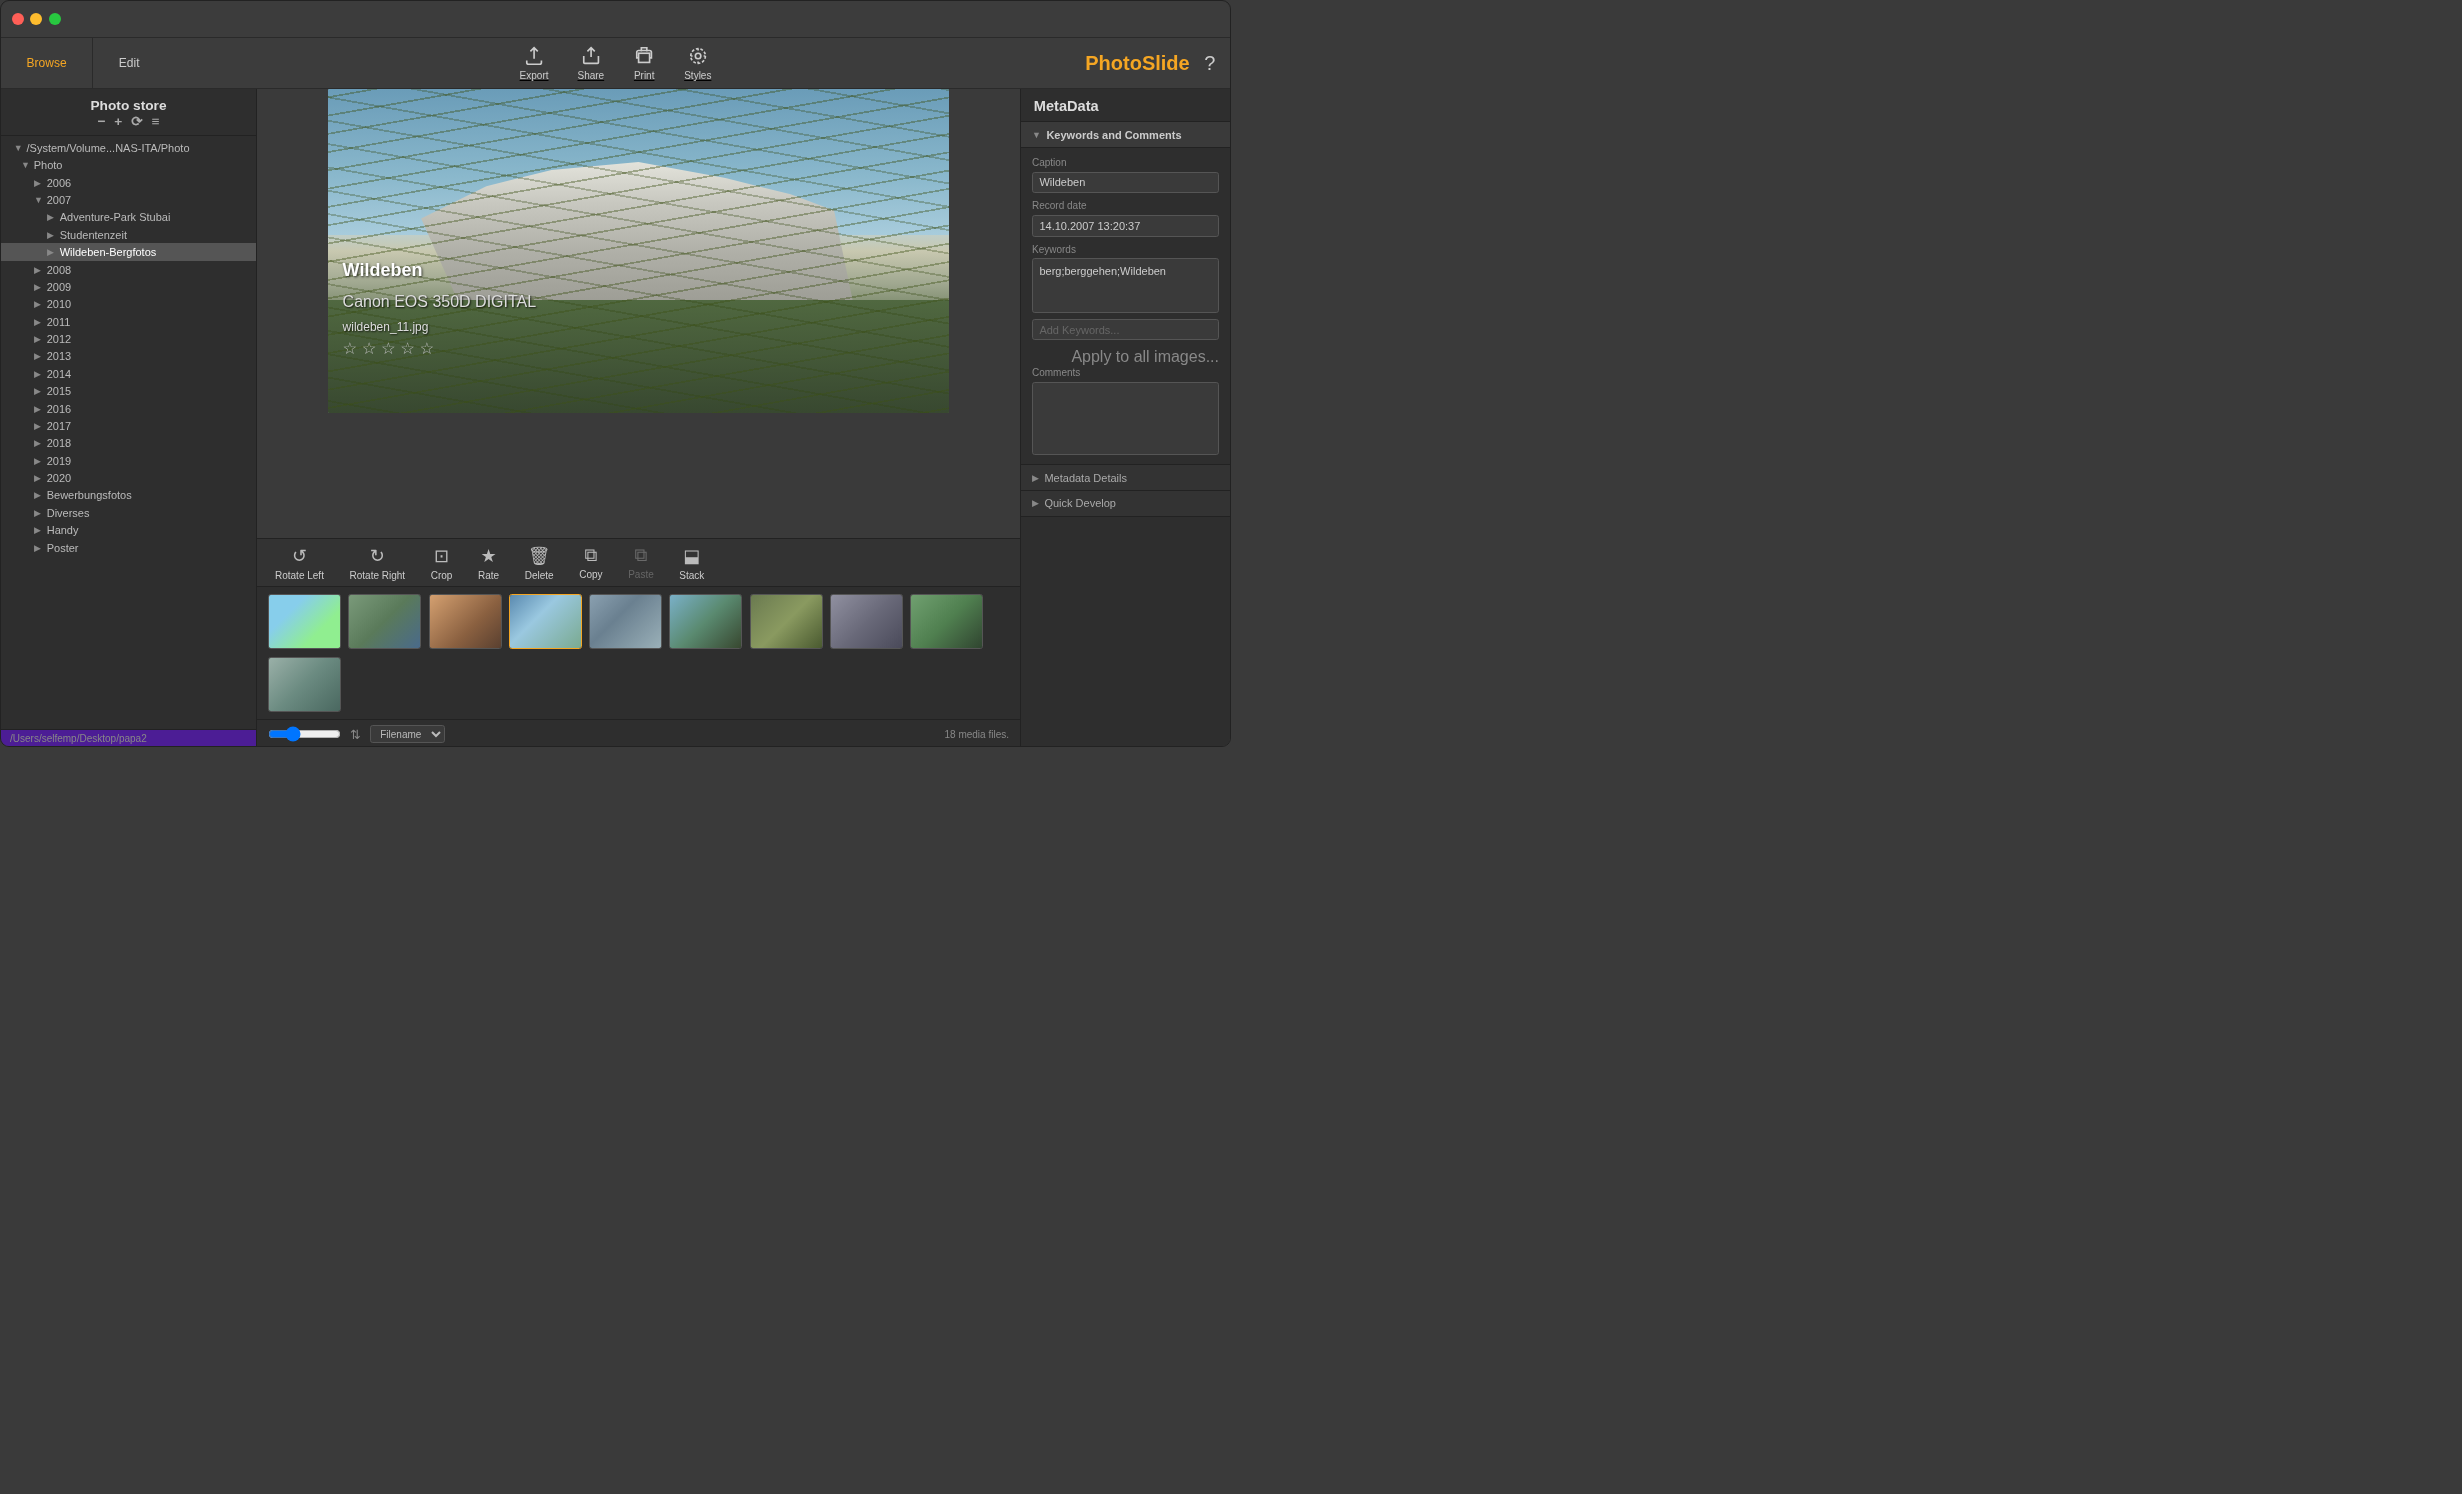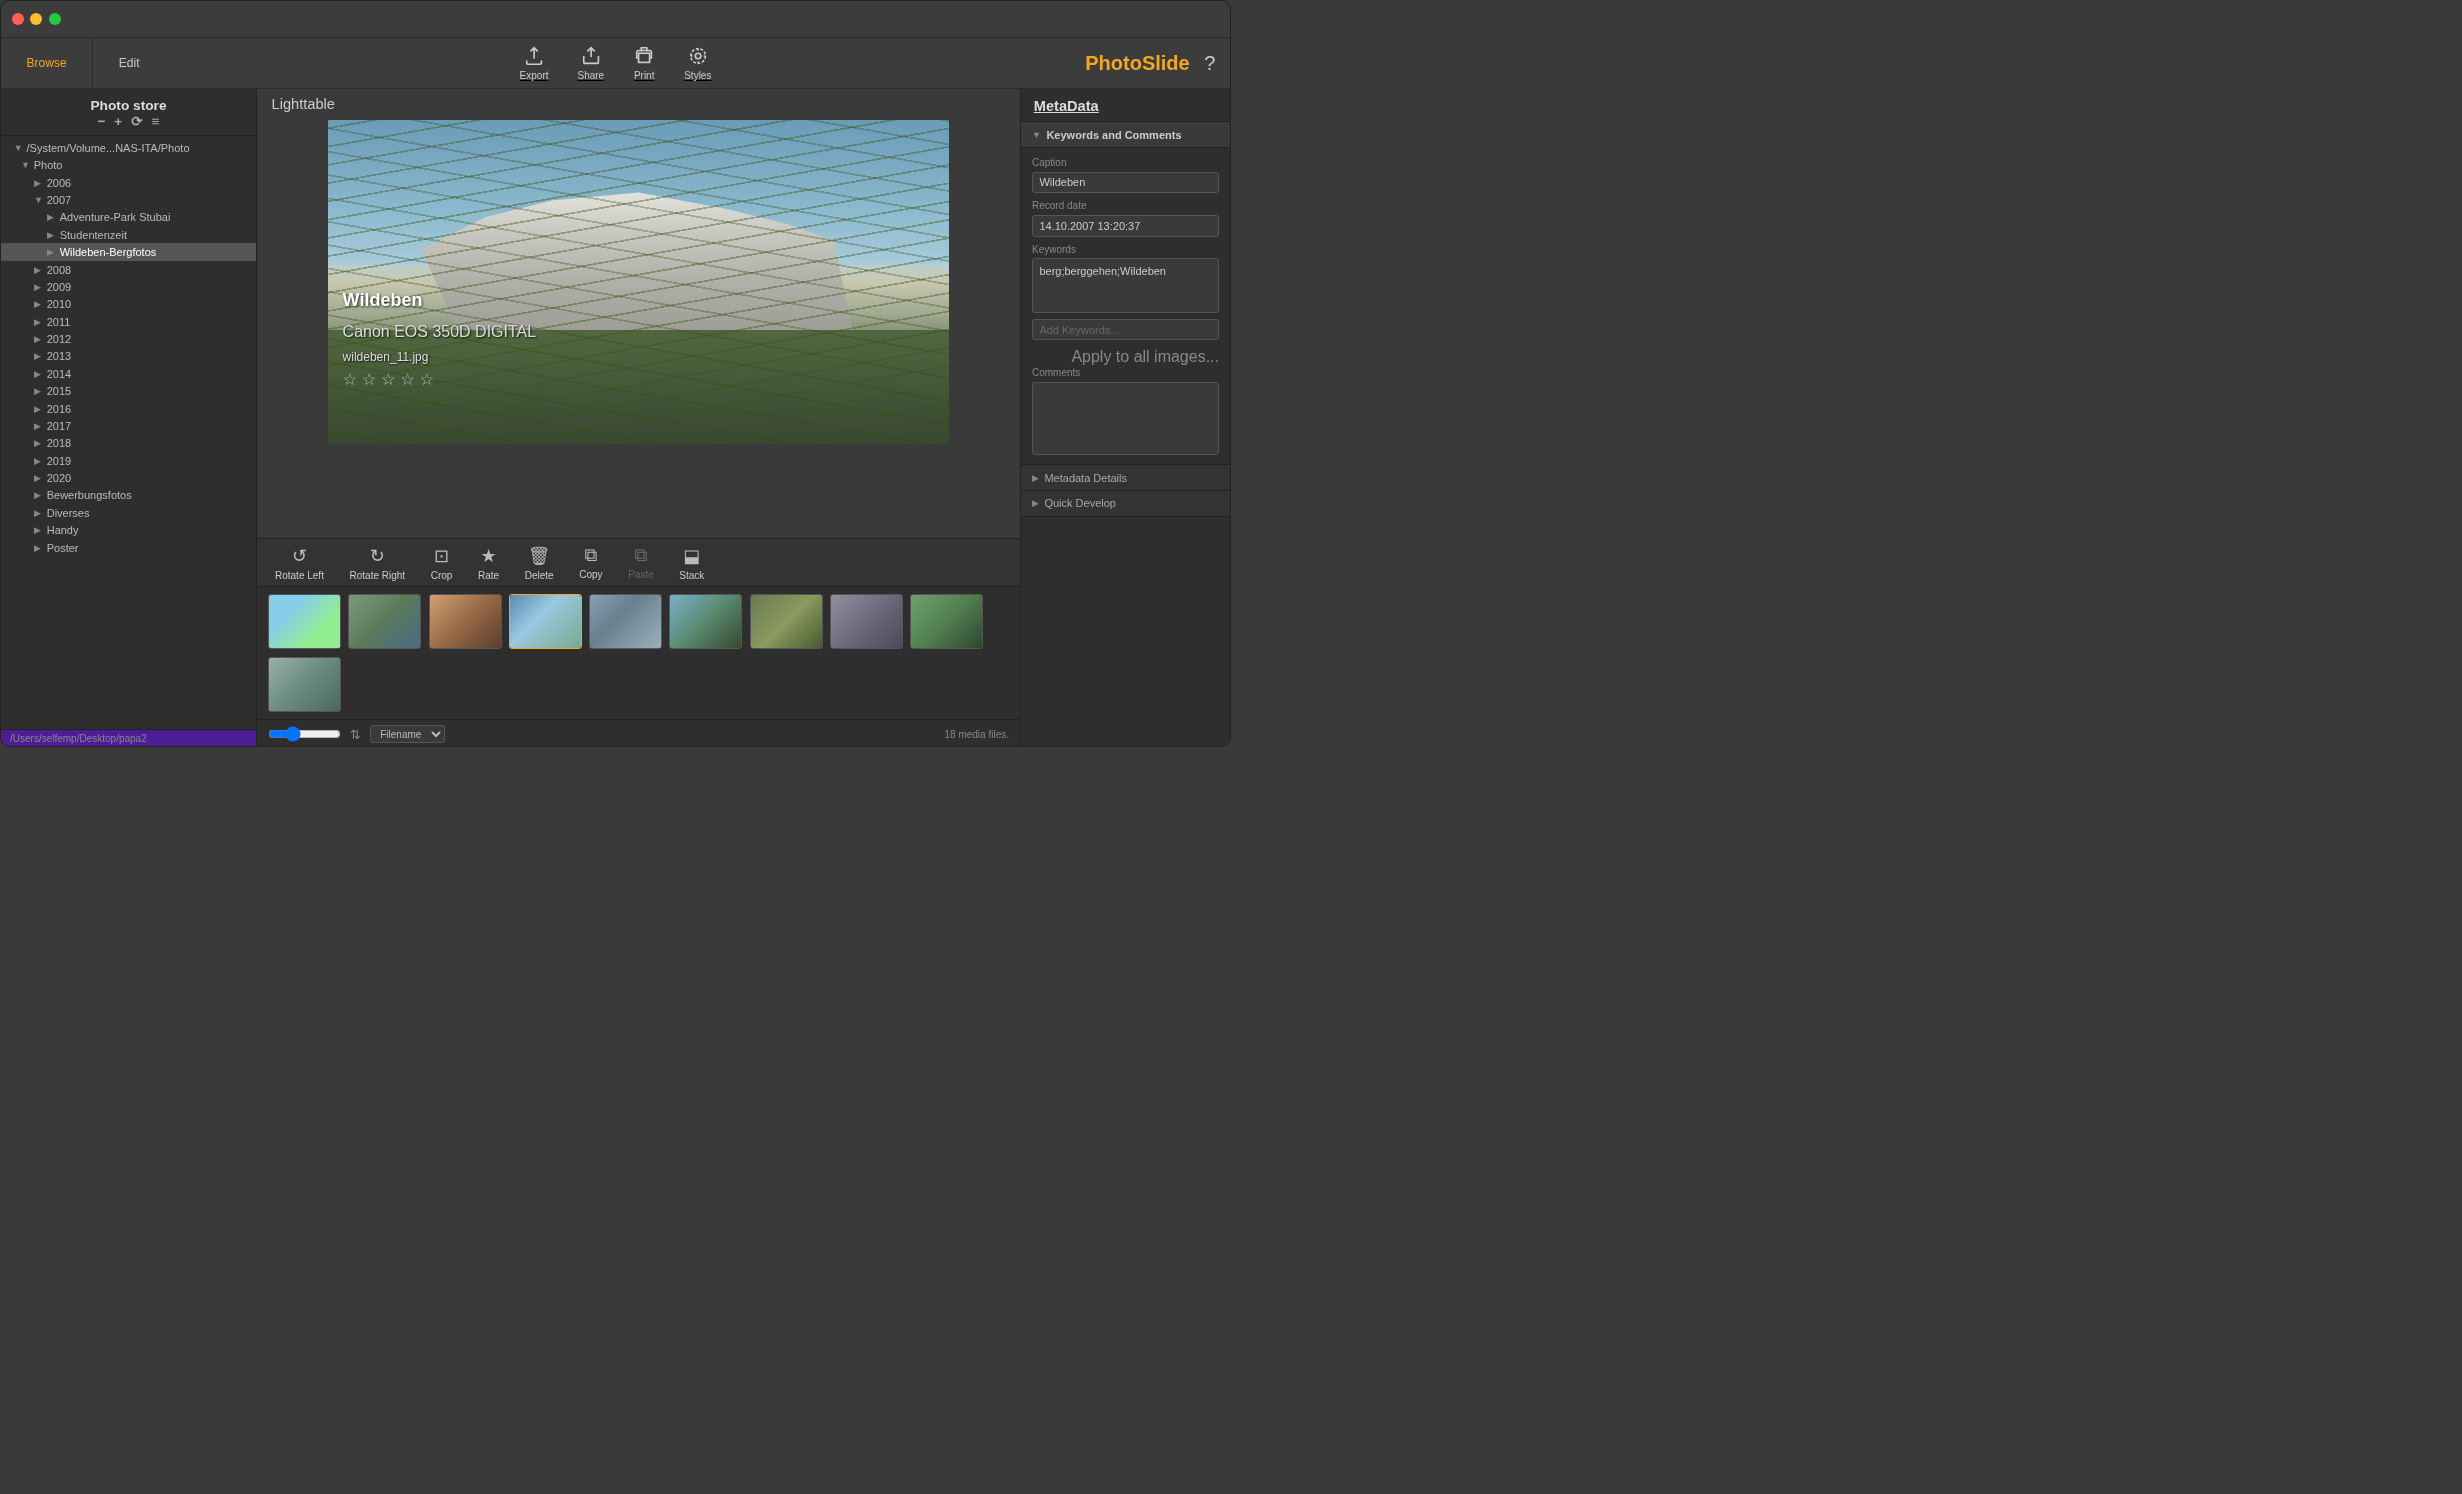--- a/index.html
+++ b/index.html
@@ -320,21 +320,20 @@
       display: flex;
       flex-direction: column;
       overflow-y: auto;
     }
     .panel-title {
       padding: 9px 12.8px 7.3px;
       font-size: 14.6px;
       font-weight: 600;
       color: #ddd;
       border-bottom: 0.9px solid #222;
-      text-decoration: underline;
     }
     .section-header {
       background: #3a3a3a;
       padding: 6.4px 11px;
       font-size: 11px;
       font-weight: 600;
       color: #ccc;
       cursor: pointer;
       display: flex;
       align-items: center;
@@ -589,23 +588,20 @@
         <span>Poster</span>
       </div>
     </div>
 
     <div class="sidebar-path">
       <span>/Users/selfemp/Desktop/papa2</span>
     </div>
   </div>
 
   <div class="center-area">
-    <div class="lighttable-header">
-      <span>Lighttable</span>
-    </div>
 
     <div class="main-image-area">
       <div class="main-image-container">
         <div class="main-image">
           <div class="mountain-scene">
             <div class="sky"></div>
             <div class="mountain-far"></div>
             <div class="forest"></div>
             <div class="branches-overlay"></div>
           </div>

